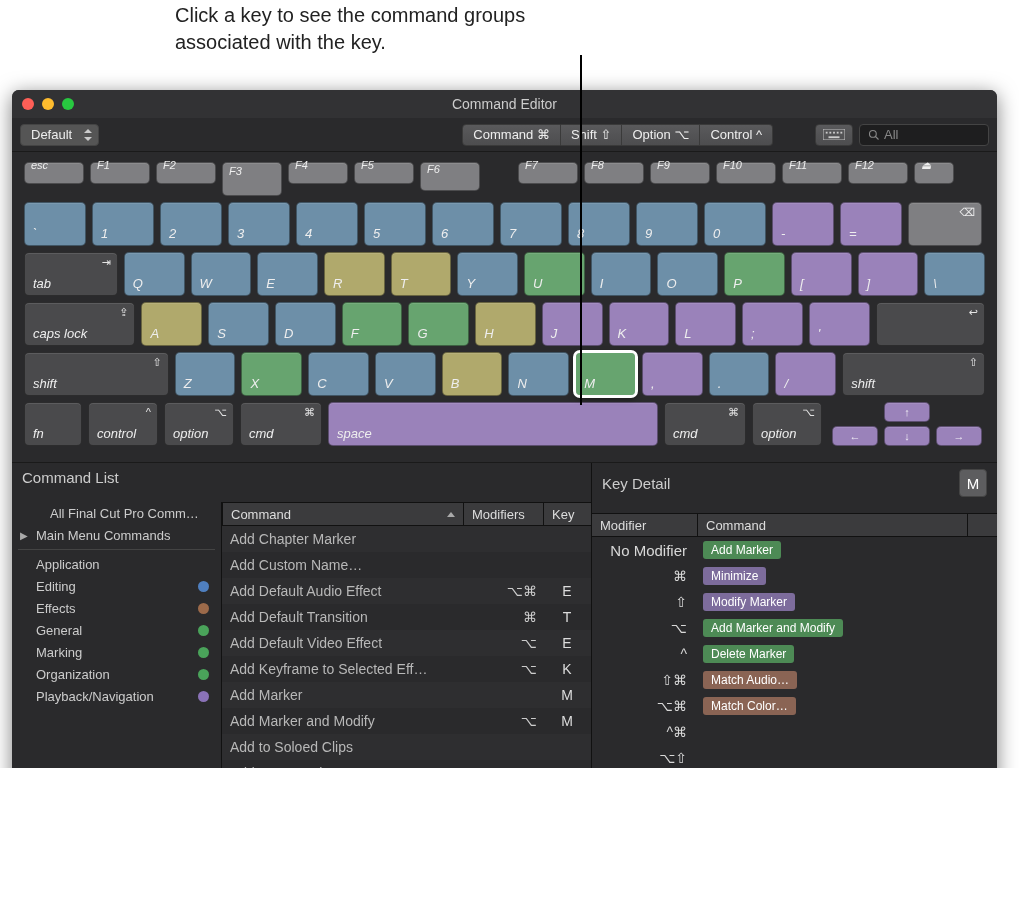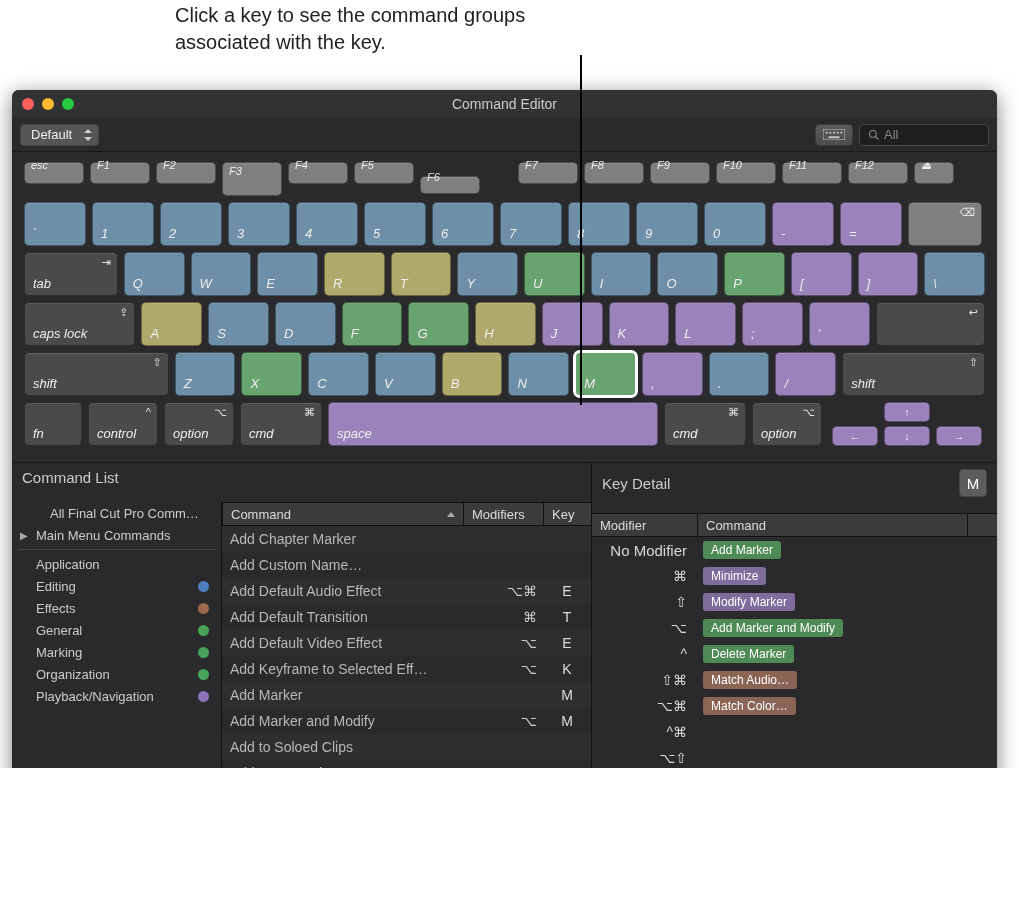--- a/index.html
+++ b/index.html
@@ -89,20 +89,26 @@
         <div class="tl red"></div>
         <div class="tl yellow"></div>
         <div class="tl green"></div>
       </div>
       <div class="title-text">Command Editor</div>
     </div>
 
     <div class="toolbar">
       <div class="dropdown">Default</div>
       <div class="spacer-flex"></div>
+      <div id="mod-buttons" style="display:flex;gap:0;">
+      <div class="mod-btn" style="border-radius: 4px 0px 0px 4px;">Command ⌘</div>
+          <div class="mod-btn" style="border-radius: 0px; border-left: none;">Shift ⇧</div>
+          <div class="mod-btn" style="border-radius: 0px; border-left: none;">Option ⌥</div>
+          <div class="mod-btn" style="border-radius: 0px 4px 4px 0px; border-left: none;">Control ^</div>
+        </div>
       <div style="width:30px"></div>
       <div class="kb-icon-btn">
         <svg viewBox="0 0 24 12" width="22" height="11">
             <rect x="0" y="0" width="24" height="12" rx="2" fill="none" stroke="#ccc"></rect>
             <rect x="3" y="3" width="2" height="2" fill="#ccc"></rect>
             <rect x="7" y="3" width="2" height="2" fill="#ccc"></rect>
             <rect x="11" y="3" width="2" height="2" fill="#ccc"></rect>
             <rect x="15" y="3" width="2" height="2" fill="#ccc"></rect>
             <rect x="19" y="3" width="2" height="2" fill="#ccc"></rect>
             <rect x="6" y="8" width="12" height="2" fill="#ccc"></rect>
@@ -118,21 +124,21 @@
     </div>
 
     <div class="keyboard">
       <div class="krow" id="fnrow">
           <div class="key c-gray fnrow" style="width: 60px; height: 22px;">esc</div>
           <div class="key c-gray fnrow" style="width: 60px; height: 22px;">F1</div>
           <div class="key c-gray fnrow" style="width: 60px; height: 22px;">F2</div>
           <div class="key c-gray fnrow" style="width: 60px; height: 34px;">F3</div>
           <div class="key c-gray fnrow" style="width: 60px; height: 22px;">F4</div>
           <div class="key c-gray fnrow" style="width: 60px; height: 22px;">F5</div>
-          <div class="key c-gray fnrow" style="width: 60px; height: 18px; margin-top: 14px;">F6</div>
+          <div class="key c-gray fnrow" style="width: 60px; height: 29px;">F6</div>
           <div class="key c-gray fnrow" style="width: 60px; height: 22px; margin-left: 32px;">F7</div>
           <div class="key c-gray fnrow" style="width: 60px; height: 22px;">F8</div>
           <div class="key c-gray fnrow" style="width: 60px; height: 22px;">F9</div>
           <div class="key c-gray fnrow" style="width: 60px; height: 22px;">F10</div>
           <div class="key c-gray fnrow" style="width: 60px; height: 22px;">F11</div>
           <div class="key c-gray fnrow" style="width: 60px; height: 22px;">F12</div>
           <div class="key c-gray fnrow" style="width: 40px; height: 22px;">⏏</div>
         </div>
       <div class="krow" id="row1">
           <div class="key c-blue" style="width: 62px;">`</div>

